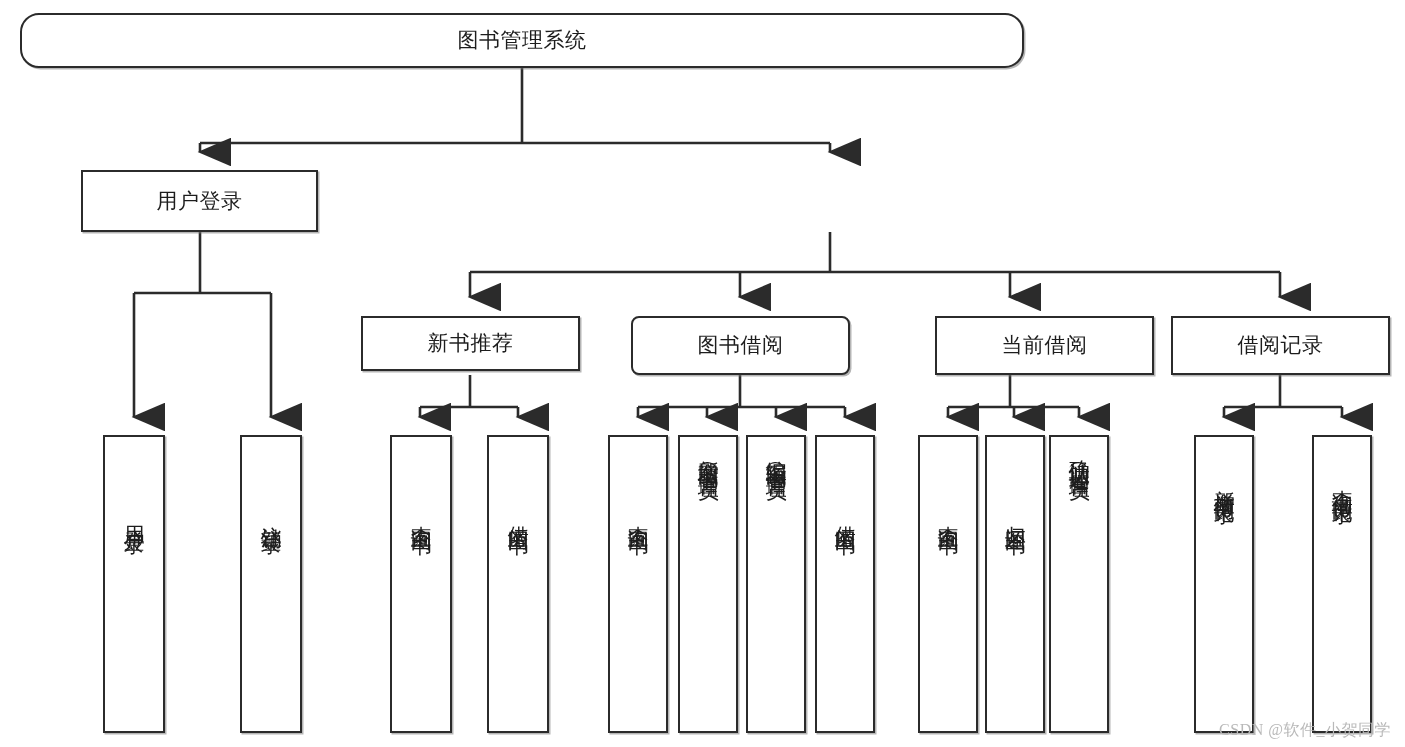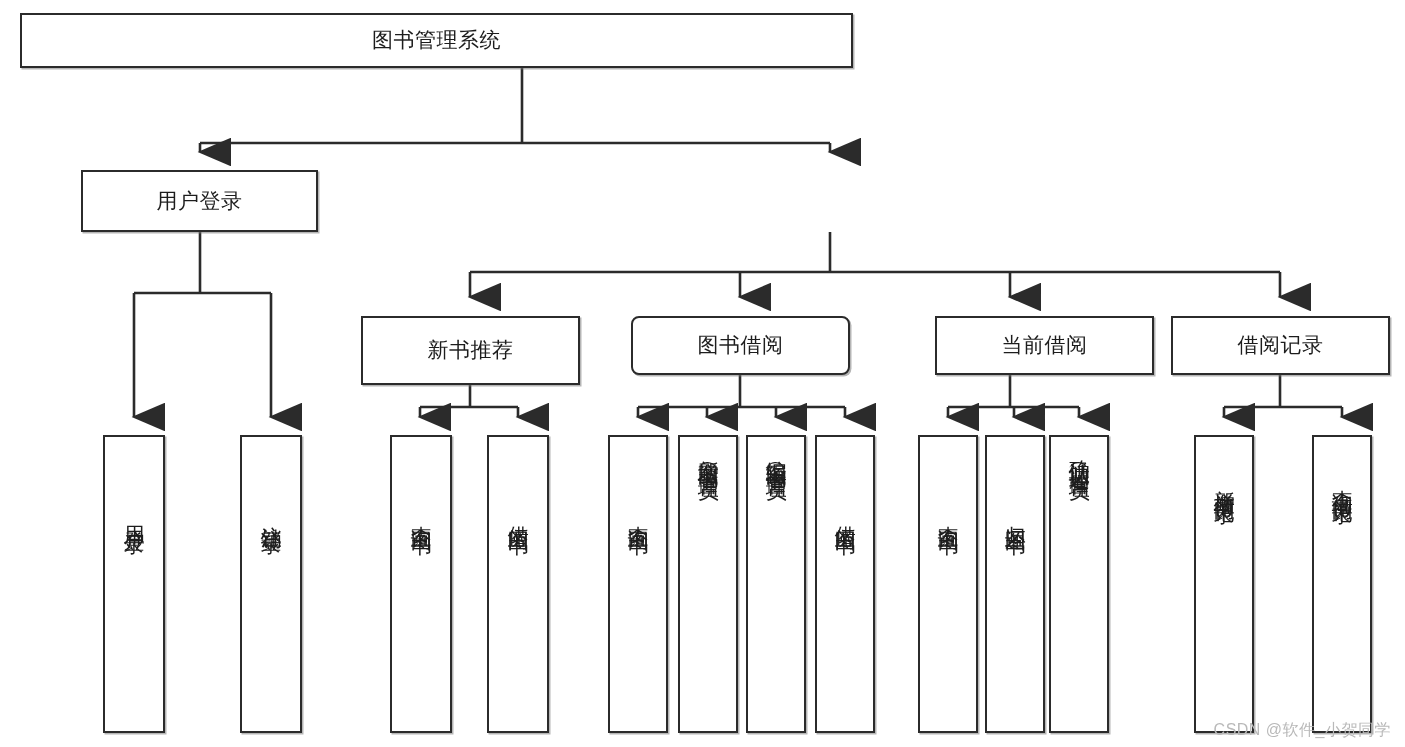--- a/index.html
+++ b/index.html
@@ -66,21 +66,21 @@
     padding-top: 36px;
   }
   .watermark {
     position: absolute;
     right: 14px;
     bottom: 6px;
     font-size: 16px;
     color: #b9b9b9;
     white-space: nowrap;
     letter-spacing: 0.5px;
-    font-family: Liberation Sans, sans-serif;
+    font-family: Liberation Serif, serif;
   }
 </style>
 </head>
 <body>
 
 <div id="canvas">
 
   <svg id="wires" viewBox="0 0 1405 747" xmlns="http://www.w3.org/2000/svg">
     <defs>
       <marker id="arrow" viewBox="0 0 12 14" refX="6" refY="13" markerWidth="11" markerHeight="13" orient="auto-start-reverse">
@@ -124,29 +124,29 @@
       <path d="M 1014 407 L 1014 417" marker-end="url(#arrow)"></path>
       <path d="M 1079 407 L 1079 417" marker-end="url(#arrow)"></path>
 
       <path d="M 1280 375 L 1280 407"></path>
       <path d="M 1224 407 L 1342 407"></path>
       <path d="M 1224 407 L 1224 417" marker-end="url(#arrow)"></path>
       <path d="M 1342 407 L 1342 417" marker-end="url(#arrow)"></path>
     </g>
   </svg>
 
-  <div class="node horiz" style="left:20px; top:13px; width:833px; height:55px;">
+  <div class="node horiz" style="left:20px; top:13px; width:1004px; height:55px;border-radius:19px;">
     <span class="lbl">图书管理系统</span>
   </div>
 
   <div class="node horiz" style="left:81px; top:170px; width:237px; height:62px;">
     <span class="lbl">用户登录</span>
   </div>
 
-  <div class="node horiz" style="left:361px; top:316px; width:219px; height:69px;">
+  <div class="node horiz" style="left:361px; top:316px; width:219px; height:55px;">
     <span class="lbl">新书推荐</span>
   </div>
   <div class="node horiz" style="left:631px; top:316px; width:219px; height:59px;border-radius:8px;">
     <span class="lbl">图书借阅</span>
   </div>
   <div class="node horiz" style="left:901px; top:316px; width:219px; height:59px;margin-left:34px;">
     <span class="lbl">当前借阅</span>
   </div>
   <div class="node horiz" style="left:1171px; top:316px; width:219px; height:59px;">
     <span class="lbl">借阅记录</span>

